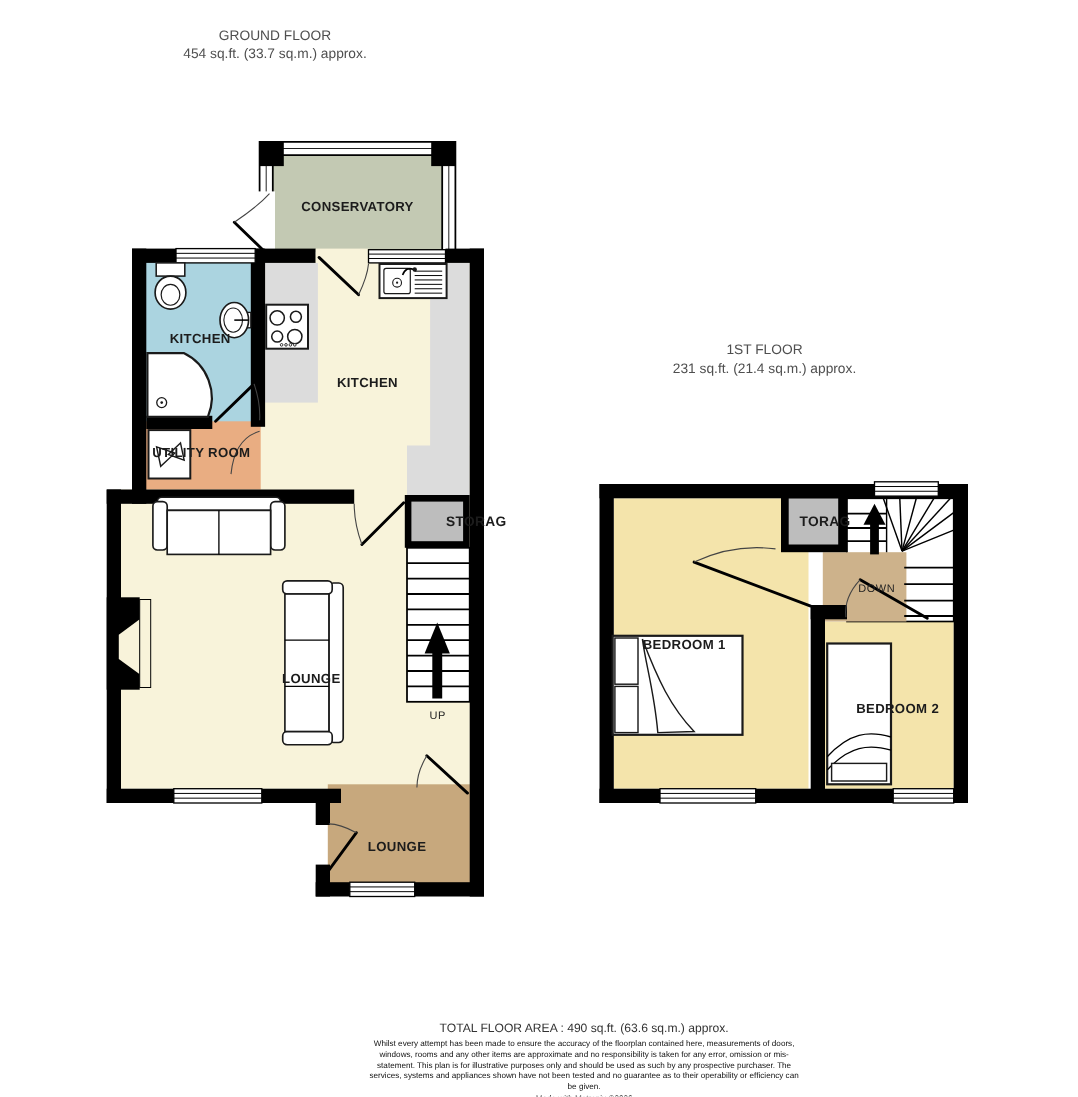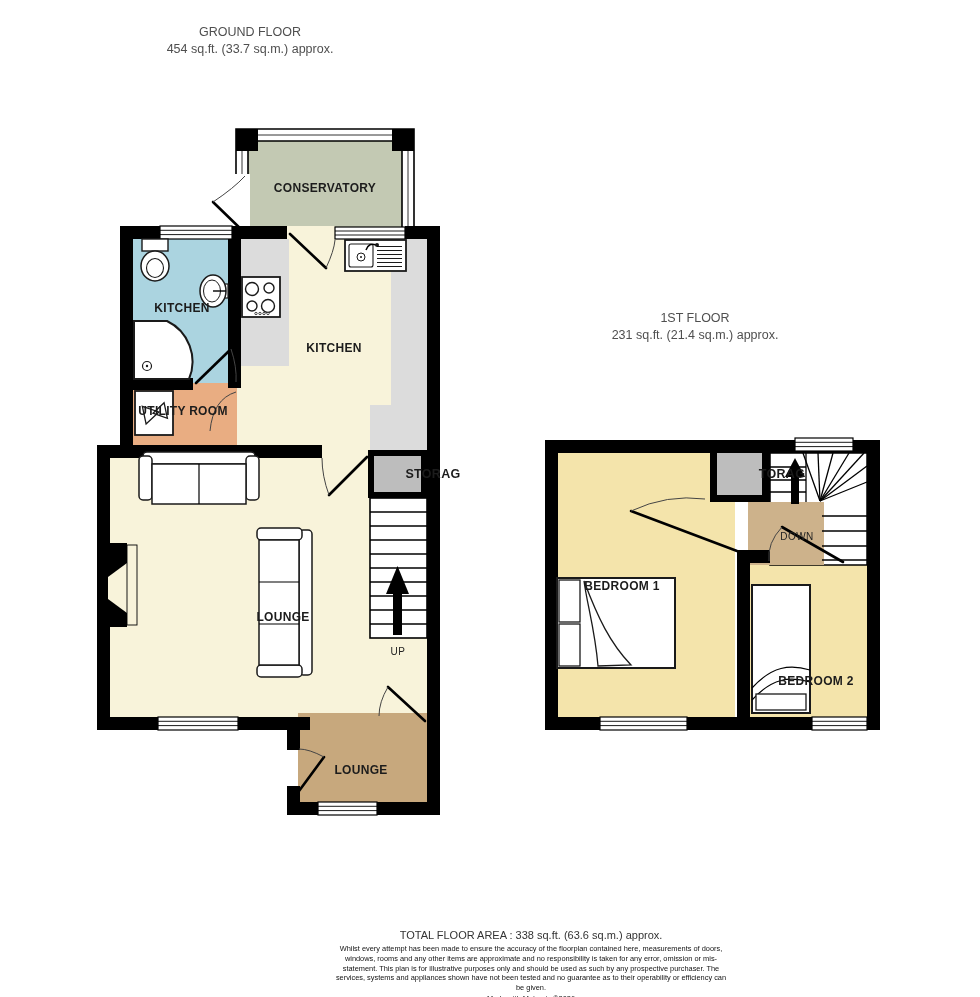--- a/index.html
+++ b/index.html
@@ -327,24 +327,24 @@
 
 <div class="lbl" style="left:325px;top:188px;">CONSERVATORY</div>
 <div class="lbl" style="left:182px;top:308px;">KITCHEN</div>
 <div class="lbl" style="left:334px;top:348px;">KITCHEN</div>
 <div class="lbl" style="left:183px;top:411px;text-align:right;">UTILITY ROOM</div>
 <div class="lbl lbl-stor" style="left:397px;top:474px;margin-left:36px;">STORAG</div>
 <div class="lbl" style="left:283px;top:617px;">LOUNGE</div>
 <div class="lbl-sm" style="left:398px;top:651px;">UP</div>
 <div class="lbl" style="left:361px;top:770px;">LOUNGE</div>
 
-<div class="lbl lbl-stor" style="left:772px;top:474px;padding-left:20px;">TORAG</div>
+<div class="lbl lbl-stor" style="left:740px;top:474px;padding-left:20px;">TORAG</div>
 <div class="lbl" style="left:622px;top:586px;">BEDROOM 1</div>
-<div class="lbl" style="left:816px;top:644px;margin-top:37px;">BEDROOM 2</div>
+<div class="lbl" style="left:816px;top:644px;">BEDROOM 2</div>
 <div class="lbl-sm" style="left:797px;top:536px;">DOWN</div>
 
 <div class="footer" style="left:331px;top:929px;">
-  <div class="total">TOTAL FLOOR AREA : 338 sq.ft. (63.6 sq.m.) approx.</div>
+  <div class="total">TOTAL FLOOR AREA : 490 sq.ft. (63.6 sq.m.) approx.</div>
   <div class="disc">Whilst every attempt has been made to ensure the accuracy of the floorplan contained here, measurements of doors, windows, rooms and any other items are approximate and no responsibility is taken for any error, omission or mis-statement. This plan is for illustrative purposes only and should be used as such by any prospective purchaser. The services, systems and appliances shown have not been tested and no guarantee as to their operability or efficiency can be given.</div>
   <div class="credit">Made with Metropix ©2026</div>
 </div>
 
 </div>
 
 </body></html>

